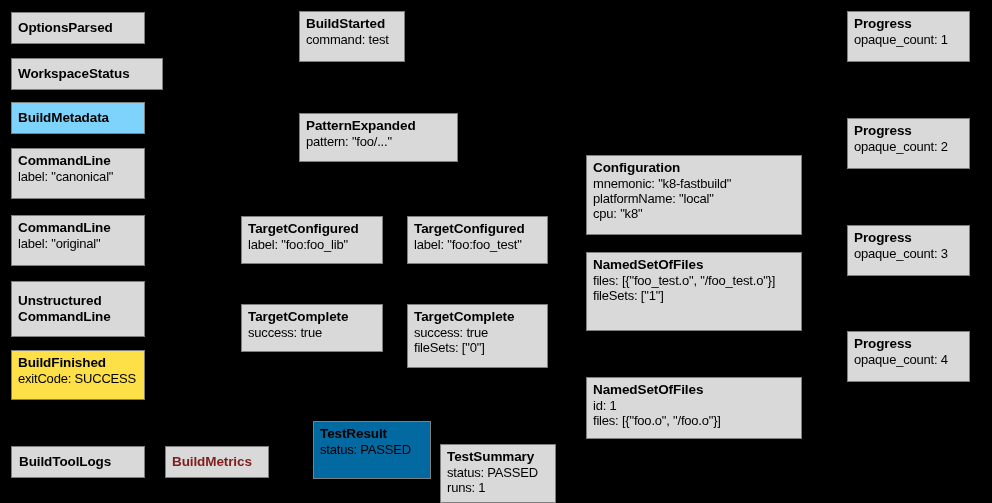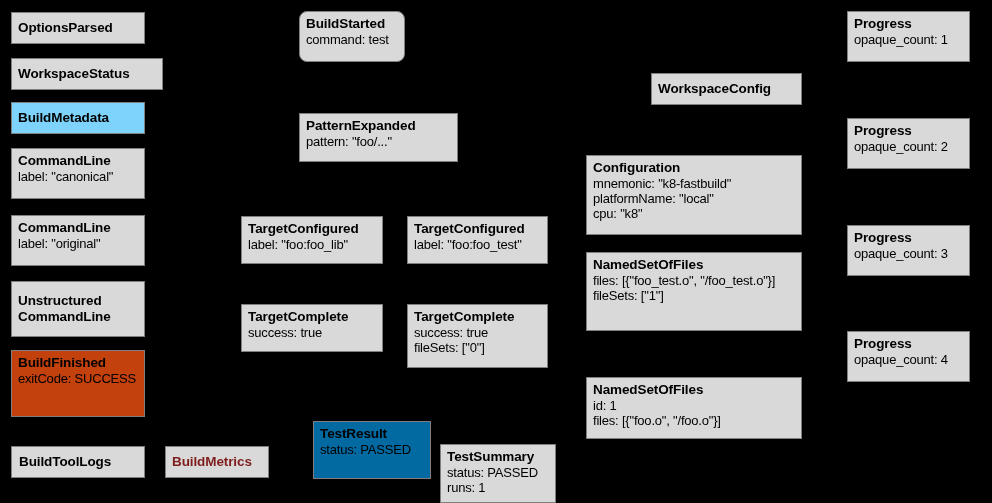--- a/index.html
+++ b/index.html
@@ -55,33 +55,30 @@
     padding-bottom: 0;
   }
 </style>
 </head>
 <body>
 
 <div id="canvas">
     <div class="node title-only" style="left: 11px; top: 12px; width: 134px; height: 32px; background: rgb(217, 217, 217); border-color: rgb(127, 127, 127); color: rgb(0, 0, 0);">
       <div class="node-title">OptionsParsed</div>
     </div>
-    <div class="node" style="left: 299px; top: 11px; width: 106px; height: 51px; background: rgb(217, 217, 217); border-color: rgb(127, 127, 127); color: rgb(0, 0, 0); border-radius: 8px;">
+    <div class="node" style="left: 299px; top: 11px; width: 106px; height: 51px; background: rgb(217, 217, 217); border-color: rgb(127, 127, 127); color: rgb(0, 0, 0);">
       <div class="node-title">BuildStarted</div>
       <div class="node-prop">command: test</div>
     </div>
     <div class="node" style="left: 847px; top: 11px; width: 123px; height: 51px; background: rgb(217, 217, 217); border-color: rgb(127, 127, 127); color: rgb(0, 0, 0);">
       <div class="node-title">Progress</div>
       <div class="node-prop">opaque_count: 1</div>
     </div>
     <div class="node title-only" style="left: 11px; top: 58px; width: 152px; height: 32px; background: rgb(217, 217, 217); border-color: rgb(127, 127, 127); color: rgb(0, 0, 0);">
       <div class="node-title">WorkspaceStatus</div>
-    </div>
-    <div class="node title-only" style="left: 651px; top: 73px; width: 151px; height: 32px; background: rgb(217, 217, 217); border-color: rgb(127, 127, 127); color: rgb(0, 0, 0);">
-      <div class="node-title">WorkspaceConfig</div>
     </div>
     <div class="node title-only" style="left: 11px; top: 102px; width: 134px; height: 32px; background: #7dd3fc; border-color: rgb(127, 127, 127); color: rgb(0, 0, 0);">
       <div class="node-title">BuildMetadata</div>
     </div>
     <div class="node" style="left: 299px; top: 113px; width: 159px; height: 49px; background: rgb(217, 217, 217); border-color: rgb(127, 127, 127); color: rgb(0, 0, 0);">
       <div class="node-title">PatternExpanded</div>
       <div class="node-prop">pattern: "foo/..."</div>
     </div>
     <div class="node" style="left: 847px; top: 118px; width: 123px; height: 51px; background: rgb(217, 217, 217); border-color: rgb(127, 127, 127); color: rgb(0, 0, 0);">
       <div class="node-title">Progress</div>
@@ -127,21 +124,21 @@
     </div>
     <div class="node" style="left: 407px; top: 304px; width: 141px; height: 64px; background: rgb(217, 217, 217); border-color: rgb(127, 127, 127); color: rgb(0, 0, 0);">
       <div class="node-title">TargetComplete</div>
       <div class="node-prop">success: true</div>
       <div class="node-prop">fileSets: ["0"]</div>
     </div>
     <div class="node" style="left: 847px; top: 331px; width: 123px; height: 51px; background: rgb(217, 217, 217); border-color: rgb(127, 127, 127); color: rgb(0, 0, 0);">
       <div class="node-title">Progress</div>
       <div class="node-prop">opaque_count: 4</div>
     </div>
-    <div class="node" style="left: 11px; top: 350px; width: 134px; height: 67px; background: #c2410c; border-color: rgb(127, 127, 127); color: rgb(0, 0, 0);">
+    <div class="node" style="left: 11px; top: 350px; width: 134px; height: 50px; background: #fde047; border-color: rgb(127, 127, 127); color: rgb(0, 0, 0);">
       <div class="node-title">BuildFinished</div>
       <div class="node-prop">exitCode: SUCCESS</div>
     </div>
     <div class="node" style="left: 586px; top: 377px; width: 216px; height: 62px; background: rgb(217, 217, 217); border-color: rgb(127, 127, 127); color: rgb(0, 0, 0);">
       <div class="node-title">NamedSetOfFiles</div>
       <div class="node-prop">id: 1</div>
       <div class="node-prop">files: [{"foo.o", "/foo.o"}]</div>
     </div>
     <div class="node" style="left: 440px; top: 404px; width: 116px; height: 59px; background: rgb(217, 217, 217); border-color: rgb(127, 127, 127); color: rgb(0, 0, 0); margin-top: 40px;">
       <div class="node-title">TestSummary</div>

